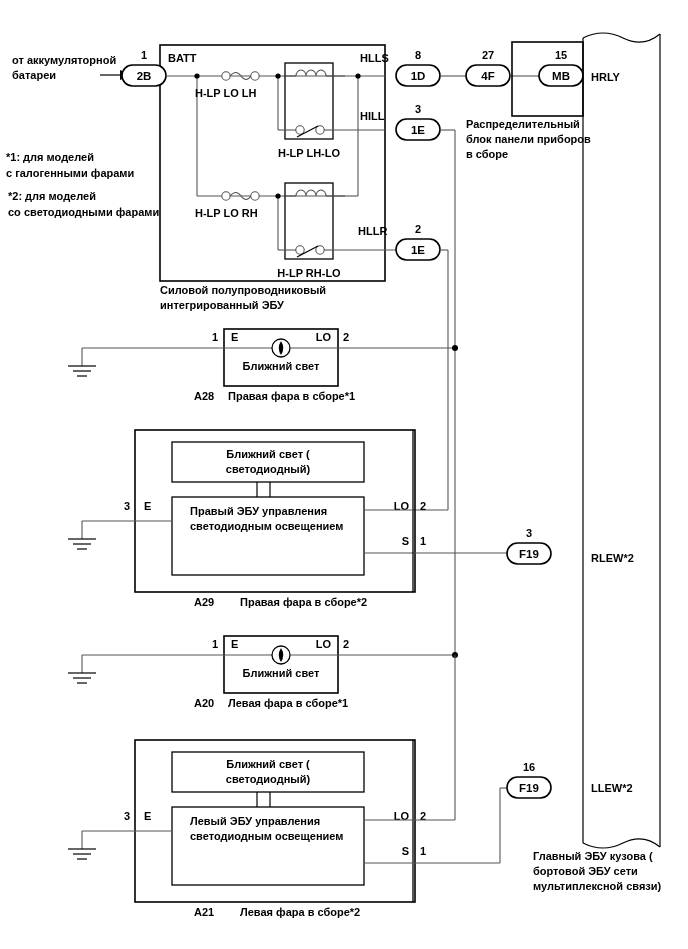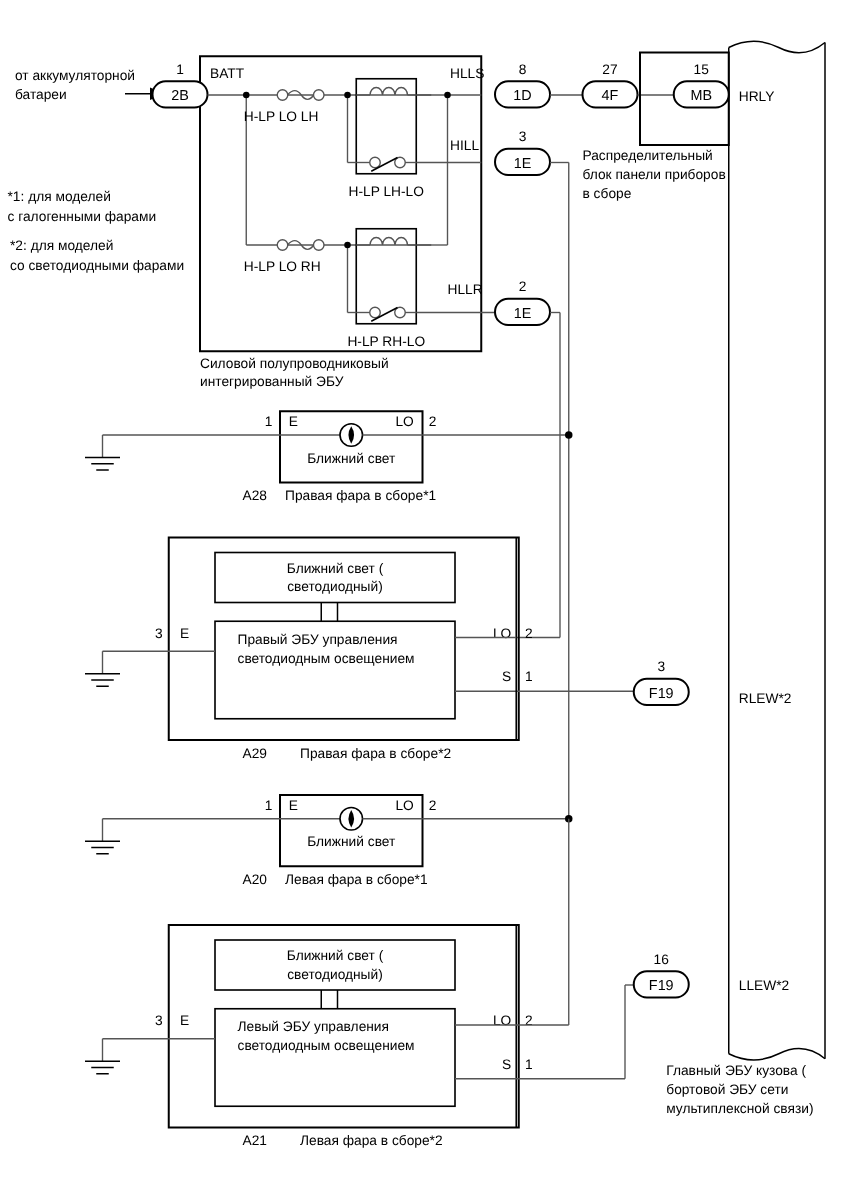--- a/index.html
+++ b/index.html
@@ -1,18 +1,18 @@
 <!DOCTYPE html>
 <html><head>
 <meta charset="utf-8">
 <style>
   html,body{margin:0;padding:0;background:#ffffff;}
   body{width:688px;height:949px;position:relative;
        font-family:"Liberation Sans","DejaVu Sans",sans-serif;color:#000;}
-  #diagram{position:absolute;left:0;top:0;width:684px;height:949px;}
+  #diagram{position:absolute;left:0;top:0;width:684px;height:949px;font-weight:bold;}
   svg{display:block;}
   .wire{stroke:#555;stroke-width:1.1;fill:none;}
   .wire-b{stroke:#000;stroke-width:1.2;fill:none;}
   .box{stroke:#000;stroke-width:1.6;fill:none;}
   .boxthin{stroke:#000;stroke-width:1.3;fill:none;}
   .conn{stroke:#000;stroke-width:1.6;fill:#fff;}
   .dot{fill:#000;}
   .txt{font-family:"Liberation Sans","DejaVu Sans",sans-serif;font-size:11px;fill:#000;}
   .txt-c{font-family:"Liberation Sans","DejaVu Sans",sans-serif;font-size:11.5px;fill:#000;}
   .mid{text-anchor:middle;}

